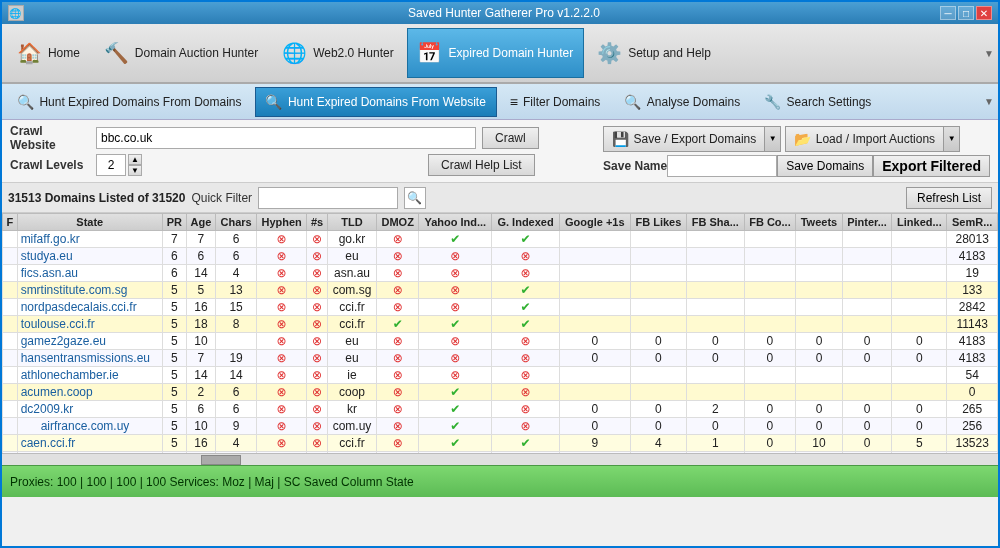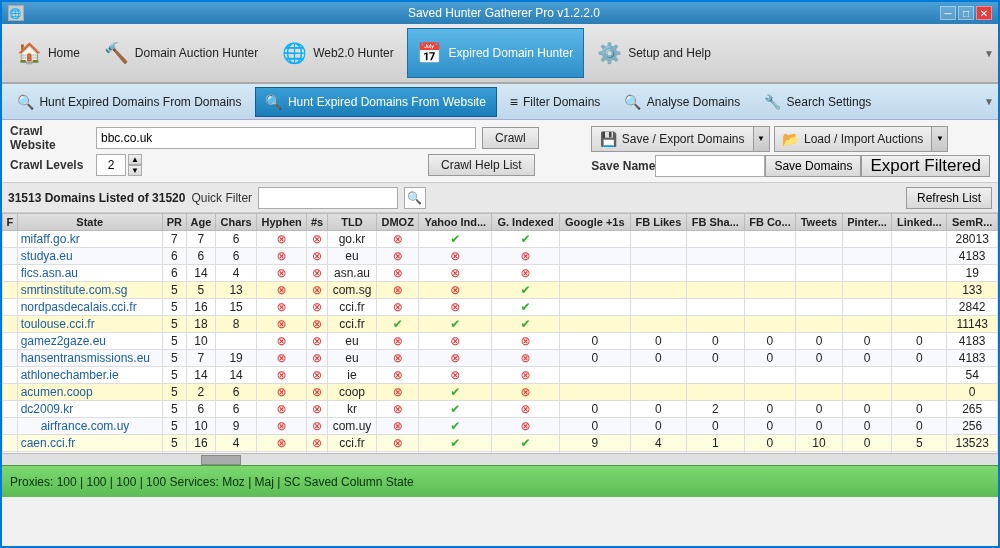--- a/index.html
+++ b/index.html
@@ -67,21 +67,21 @@
       display: flex; align-items: center; gap: 4px; height: 26px; padding: 0 8px;
       background: linear-gradient(to bottom, #f0f0f0, #d8d8d8); border: 1px solid #999;
       cursor: pointer; font-size: 12px; color: #222;
     }
     .action-btn .icon { font-size: 14px; }
     .action-btn-arrow { width: 16px; height: 26px; background: linear-gradient(to bottom, #e0e0e0, #c8c8c8); border: 1px solid #999; border-left: none; cursor: pointer; display: flex; align-items: center; justify-content: center; font-size: 8px; }
     .save-row { display: flex; align-items: center; gap: 0; }
     .save-label { font-weight: 600; color: #333; }
     .save-input { width: 110px; height: 22px; border: 1px solid #aaa; background: white; padding: 2px 4px; }
     .save-btn { height: 22px; padding: 0 8px; background: linear-gradient(to bottom, #f0f0f0, #d8d8d8); border: 1px solid #999; cursor: pointer; font-size: 12px; }
-    .export-btn { height: 22px; padding: 0 8px; background: linear-gradient(to bottom, #f0f0f0, #d8d8d8); border: 1px solid #999; cursor: pointer; font-size: 17px; }
+    .export-btn { height: 22px; padding: 0 8px; background: linear-gradient(to bottom, #f0f0f0, #d8d8d8); border: 1px solid #999; cursor: pointer; font-size: 14px; font-weight: bold; }
     .table-toolbar {
       height: 30px; background: #e8e8e8; border-bottom: 1px solid #ccc;
       display: flex; align-items: center; padding: 0 6px; gap: 6px;
     }
     .domain-count { font-weight: 600; color: #222; font-size: 12px; }
     .filter-label { color: #333; }
     .filter-input { height: 22px; width: 140px; border: 1px solid #aaa; background: white; padding: 2px 4px; }
     .search-btn { width: 22px; height: 22px; background: white; border: 1px solid #aaa; cursor: pointer; display: flex; align-items: center; justify-content: center; }
     .refresh-btn {
       margin-left: auto; height: 22px; padding: 0 10px;

